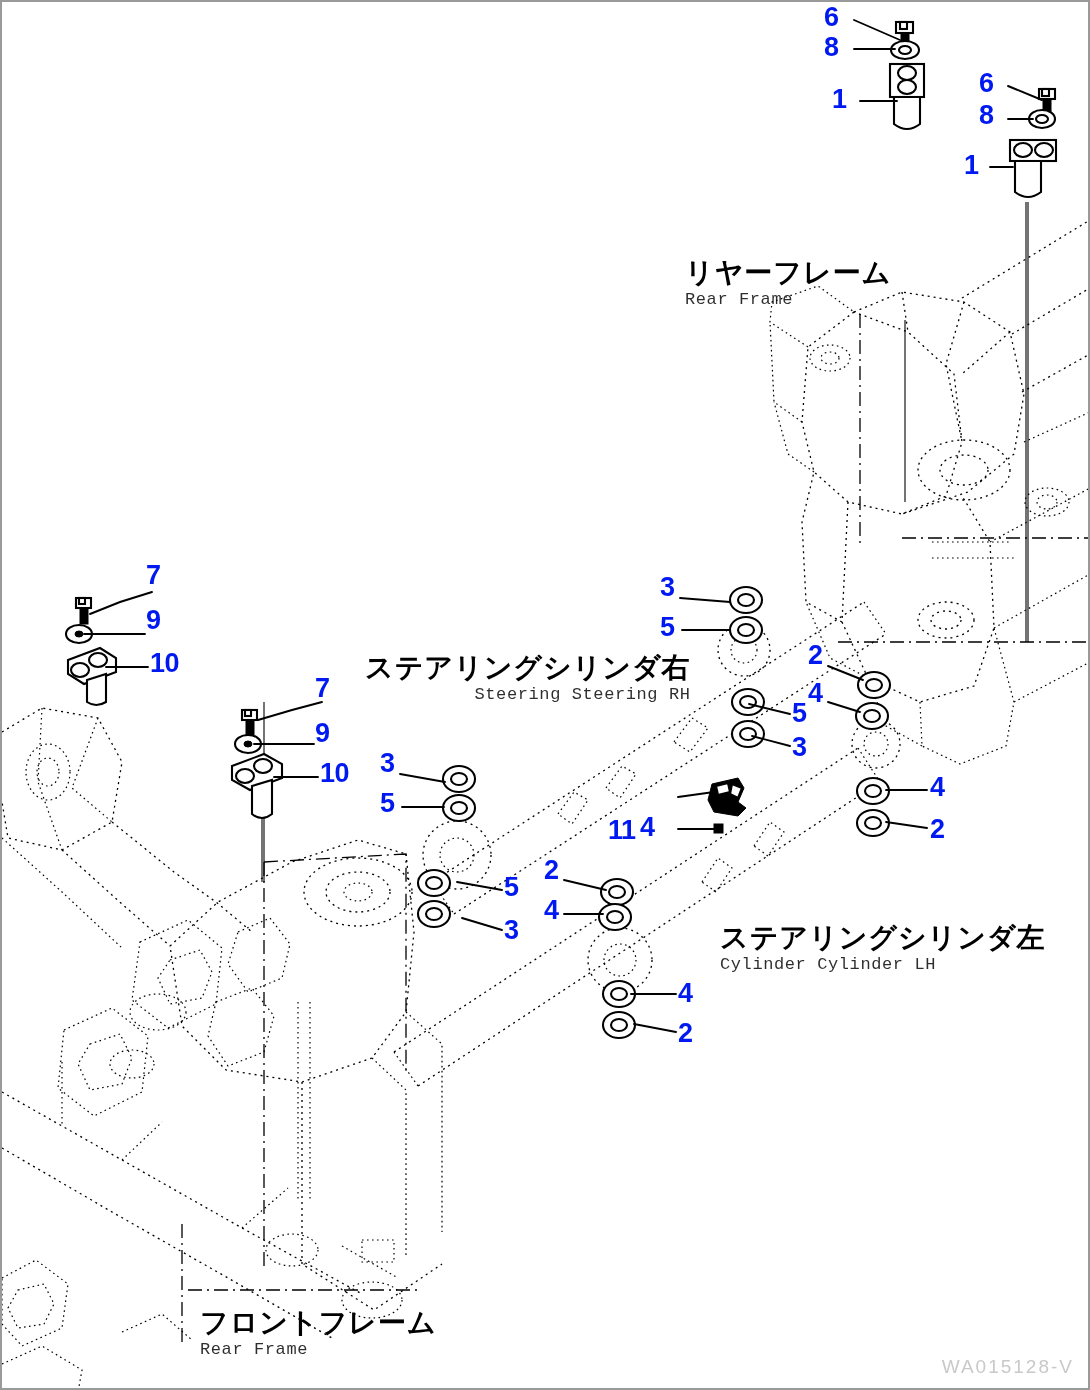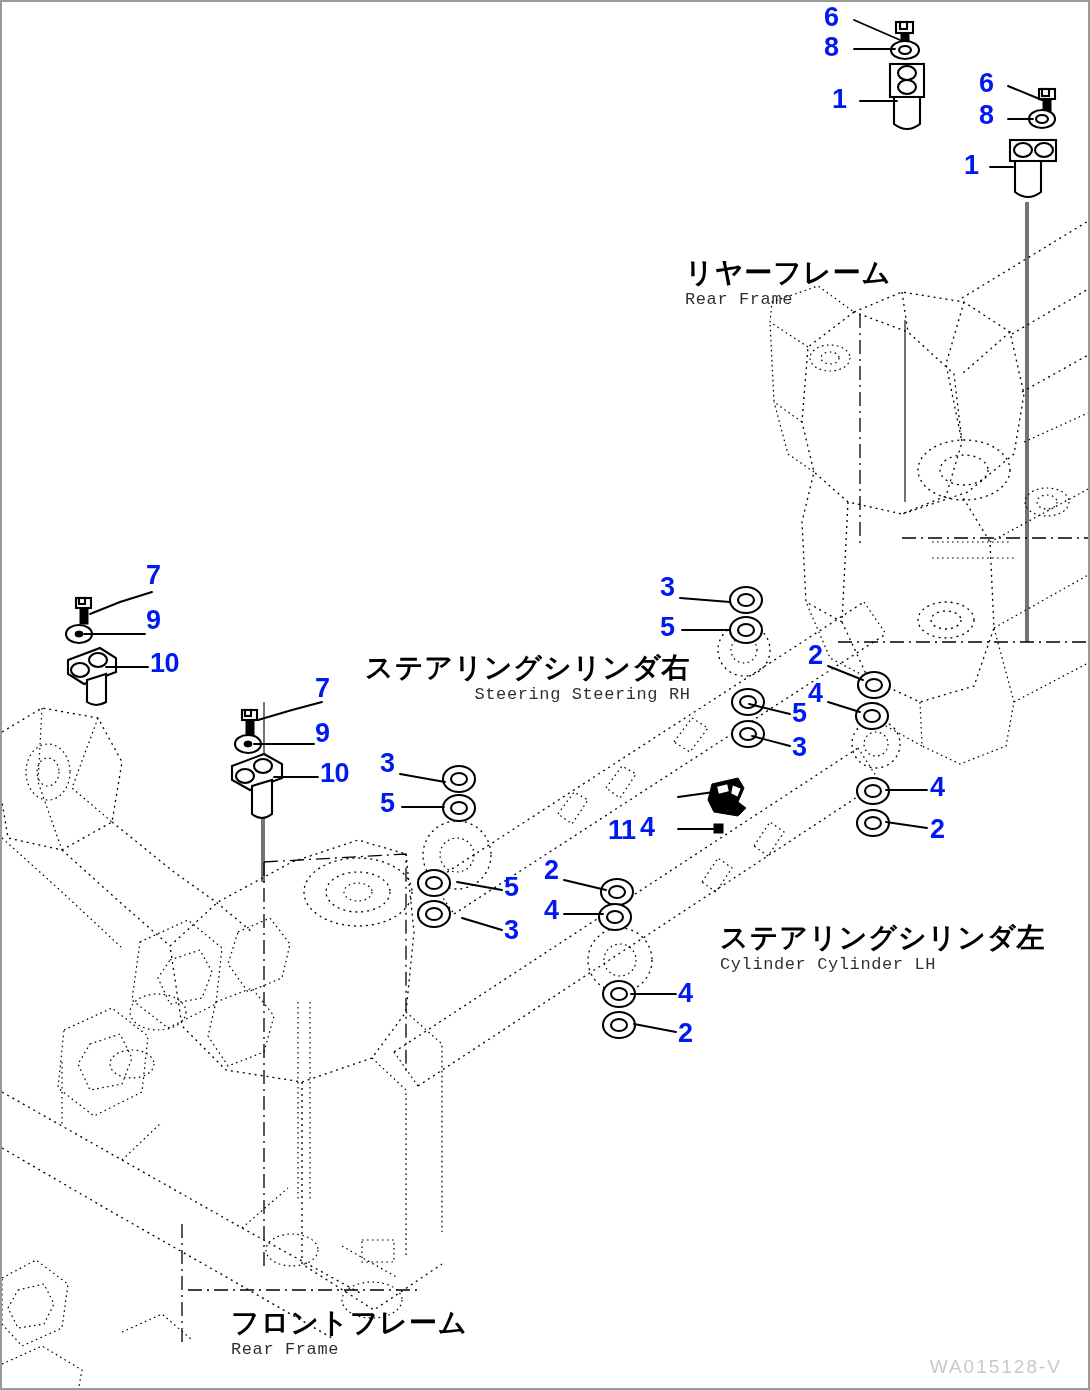--- a/index.html
+++ b/index.html
@@ -56,21 +56,21 @@
     display: block;
     font-family: Liberation Mono, monospace;
     font-size: 17px;
     color: #000000;
     letter-spacing: 0.6px;
     margin-top: 2px;
     opacity: 0.82;
   }
   #drawing-no {
     position: absolute;
-    right: 26px;
+    right: 14px;
     bottom: 10px;
     font-family: "Liberation Sans", sans-serif;
     font-size: 19px;
     letter-spacing: 2px;
     color: #c9c9c9;
     white-space: nowrap;
     user-select: none;
   }
   .thinsolid{ stroke: #000; stroke-width: 1.1; fill: none; }
   .leader   { stroke: #000; stroke-width: 1.9; fill: none; stroke-linecap: round; }
@@ -452,21 +452,21 @@
         <span class="en">Rear Frame</span>
       </div>
       <div class="grp-label" style="left: 363px; top: 650px; text-align: right;">
         <span class="jp">ステアリングシリンダ右</span>
         <span class="en">Steering Steering RH</span>
       </div>
       <div class="grp-label" style="left: 718px; top: 920px;">
         <span class="jp">ステアリングシリンダ左</span>
         <span class="en">Cylinder Cylinder LH</span>
       </div>
-      <div class="grp-label" style="left: 198px; top: 1305px; margin-left: 31px;">
+      <div class="grp-label" style="left: 198px; top: 1305px;">
         <span class="jp">フロントフレーム</span>
         <span class="en">Rear Frame</span>
       </div>
     </div>
 
   <div id="drawing-no">WA015128-V</div>
 
 </div>
 
 </body></html>

